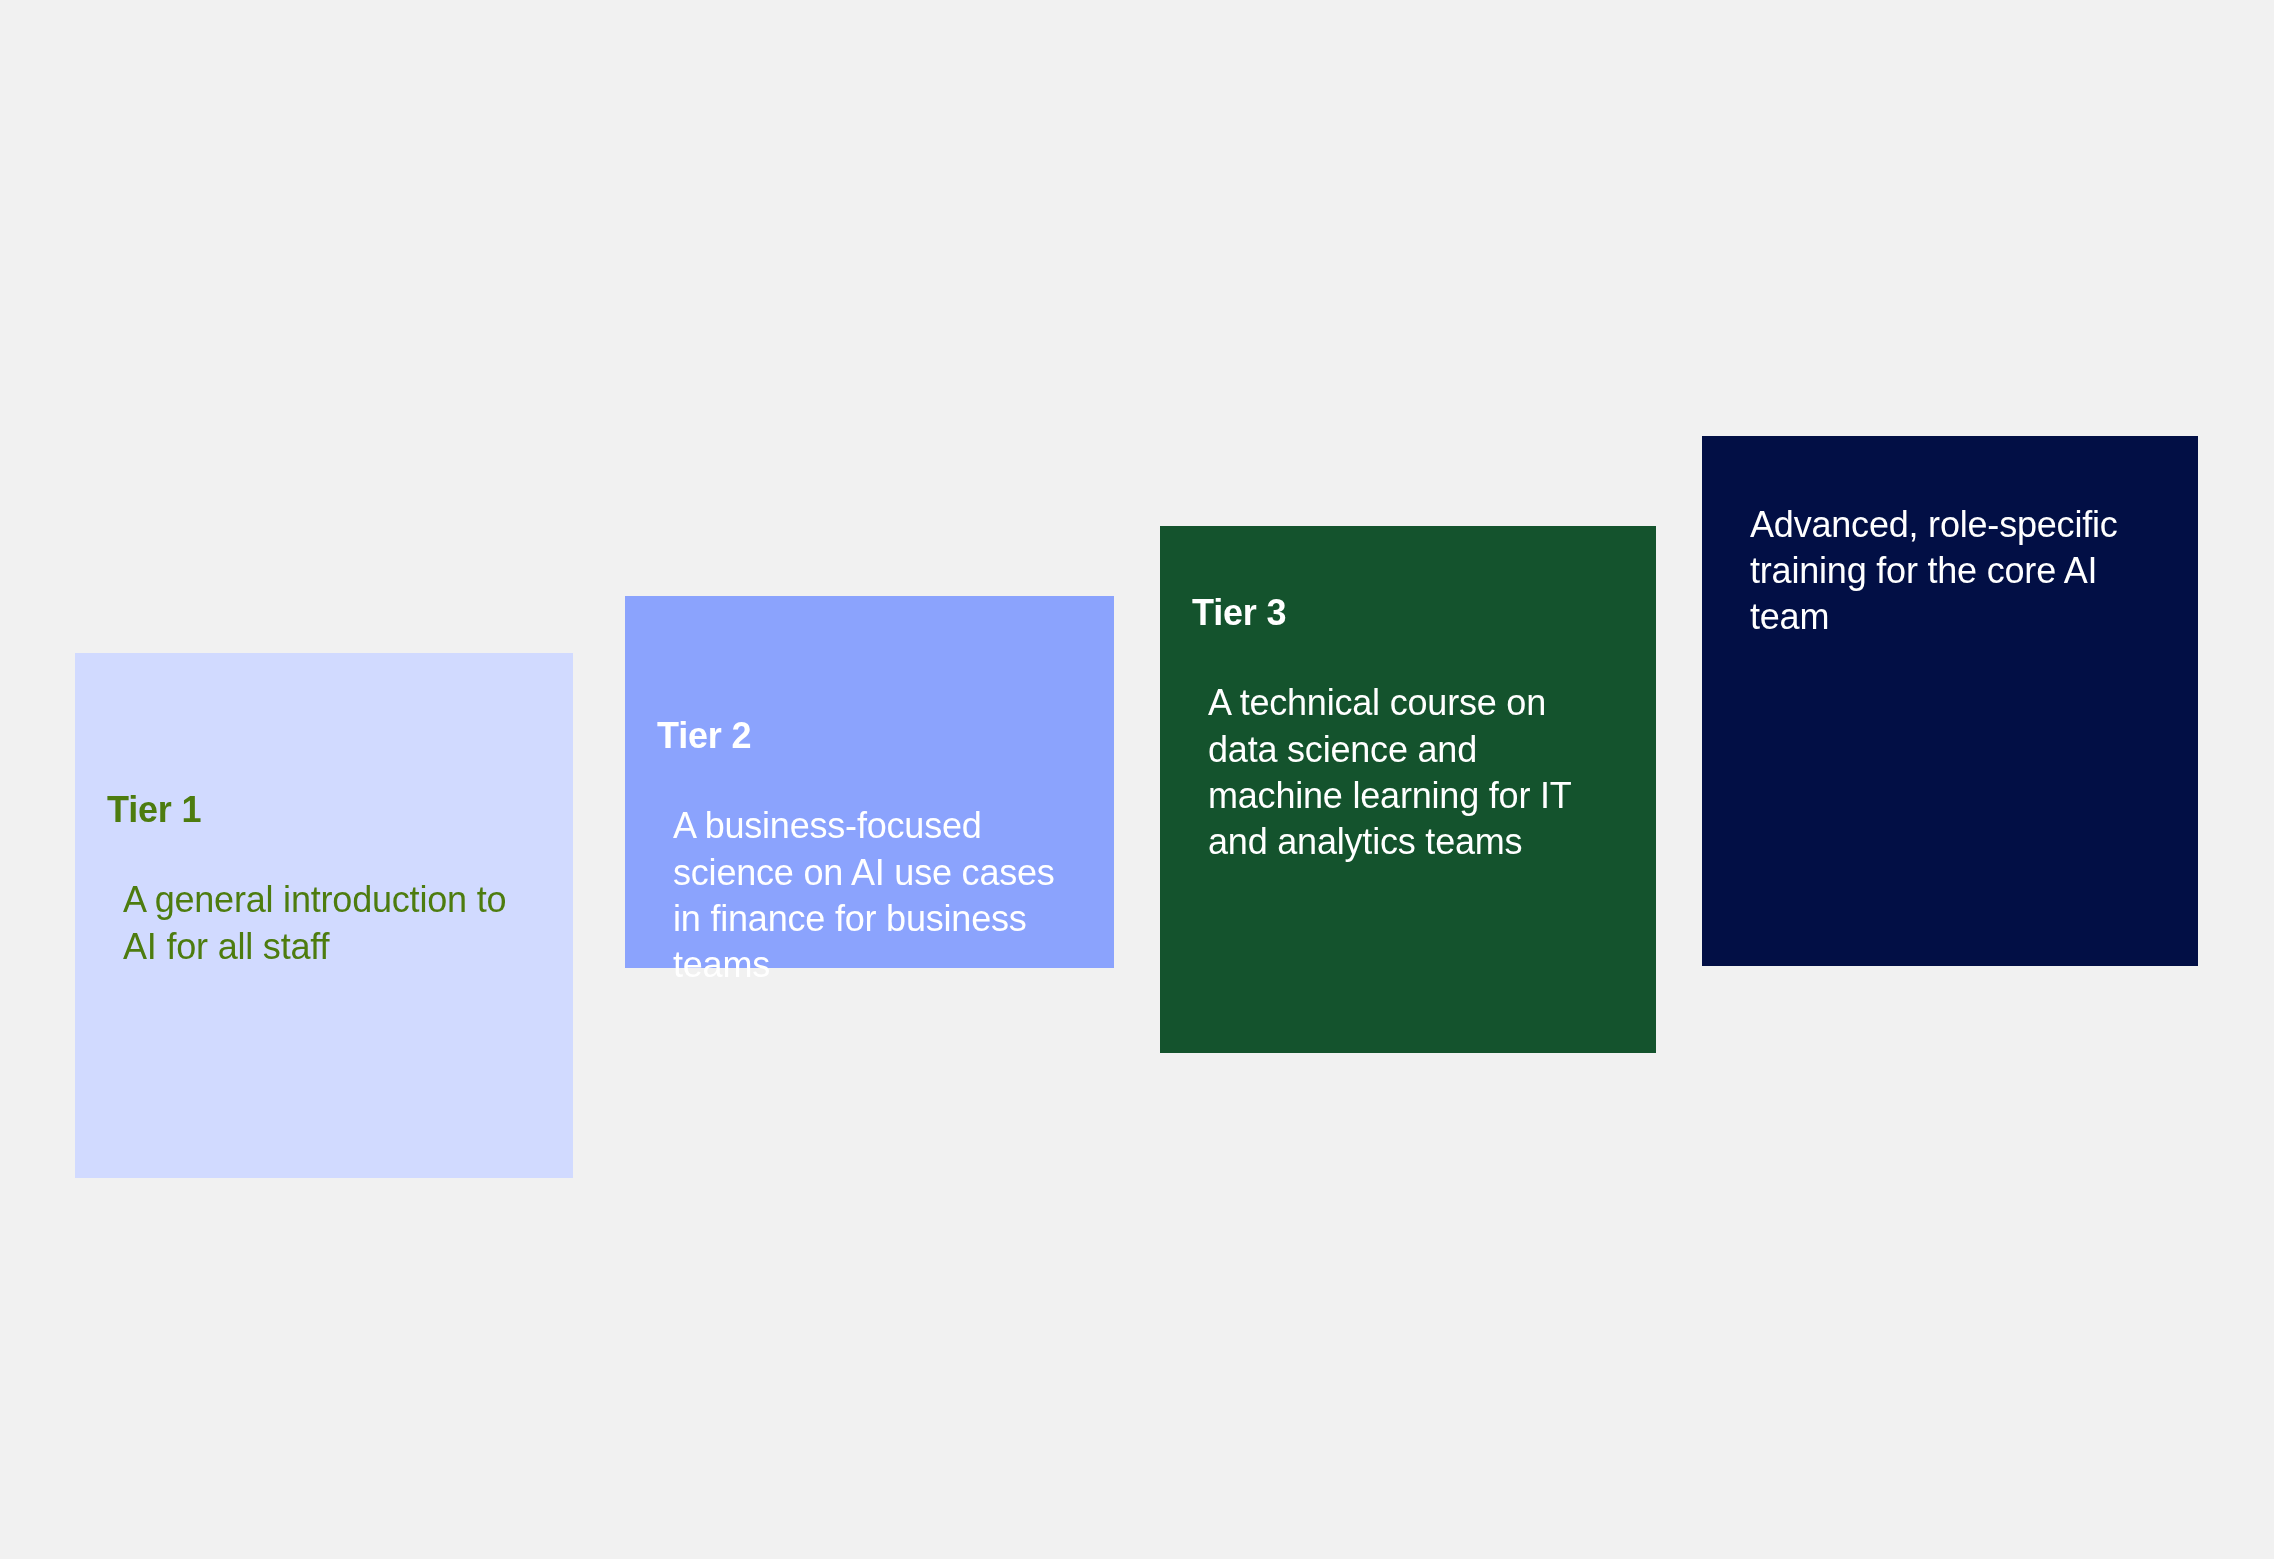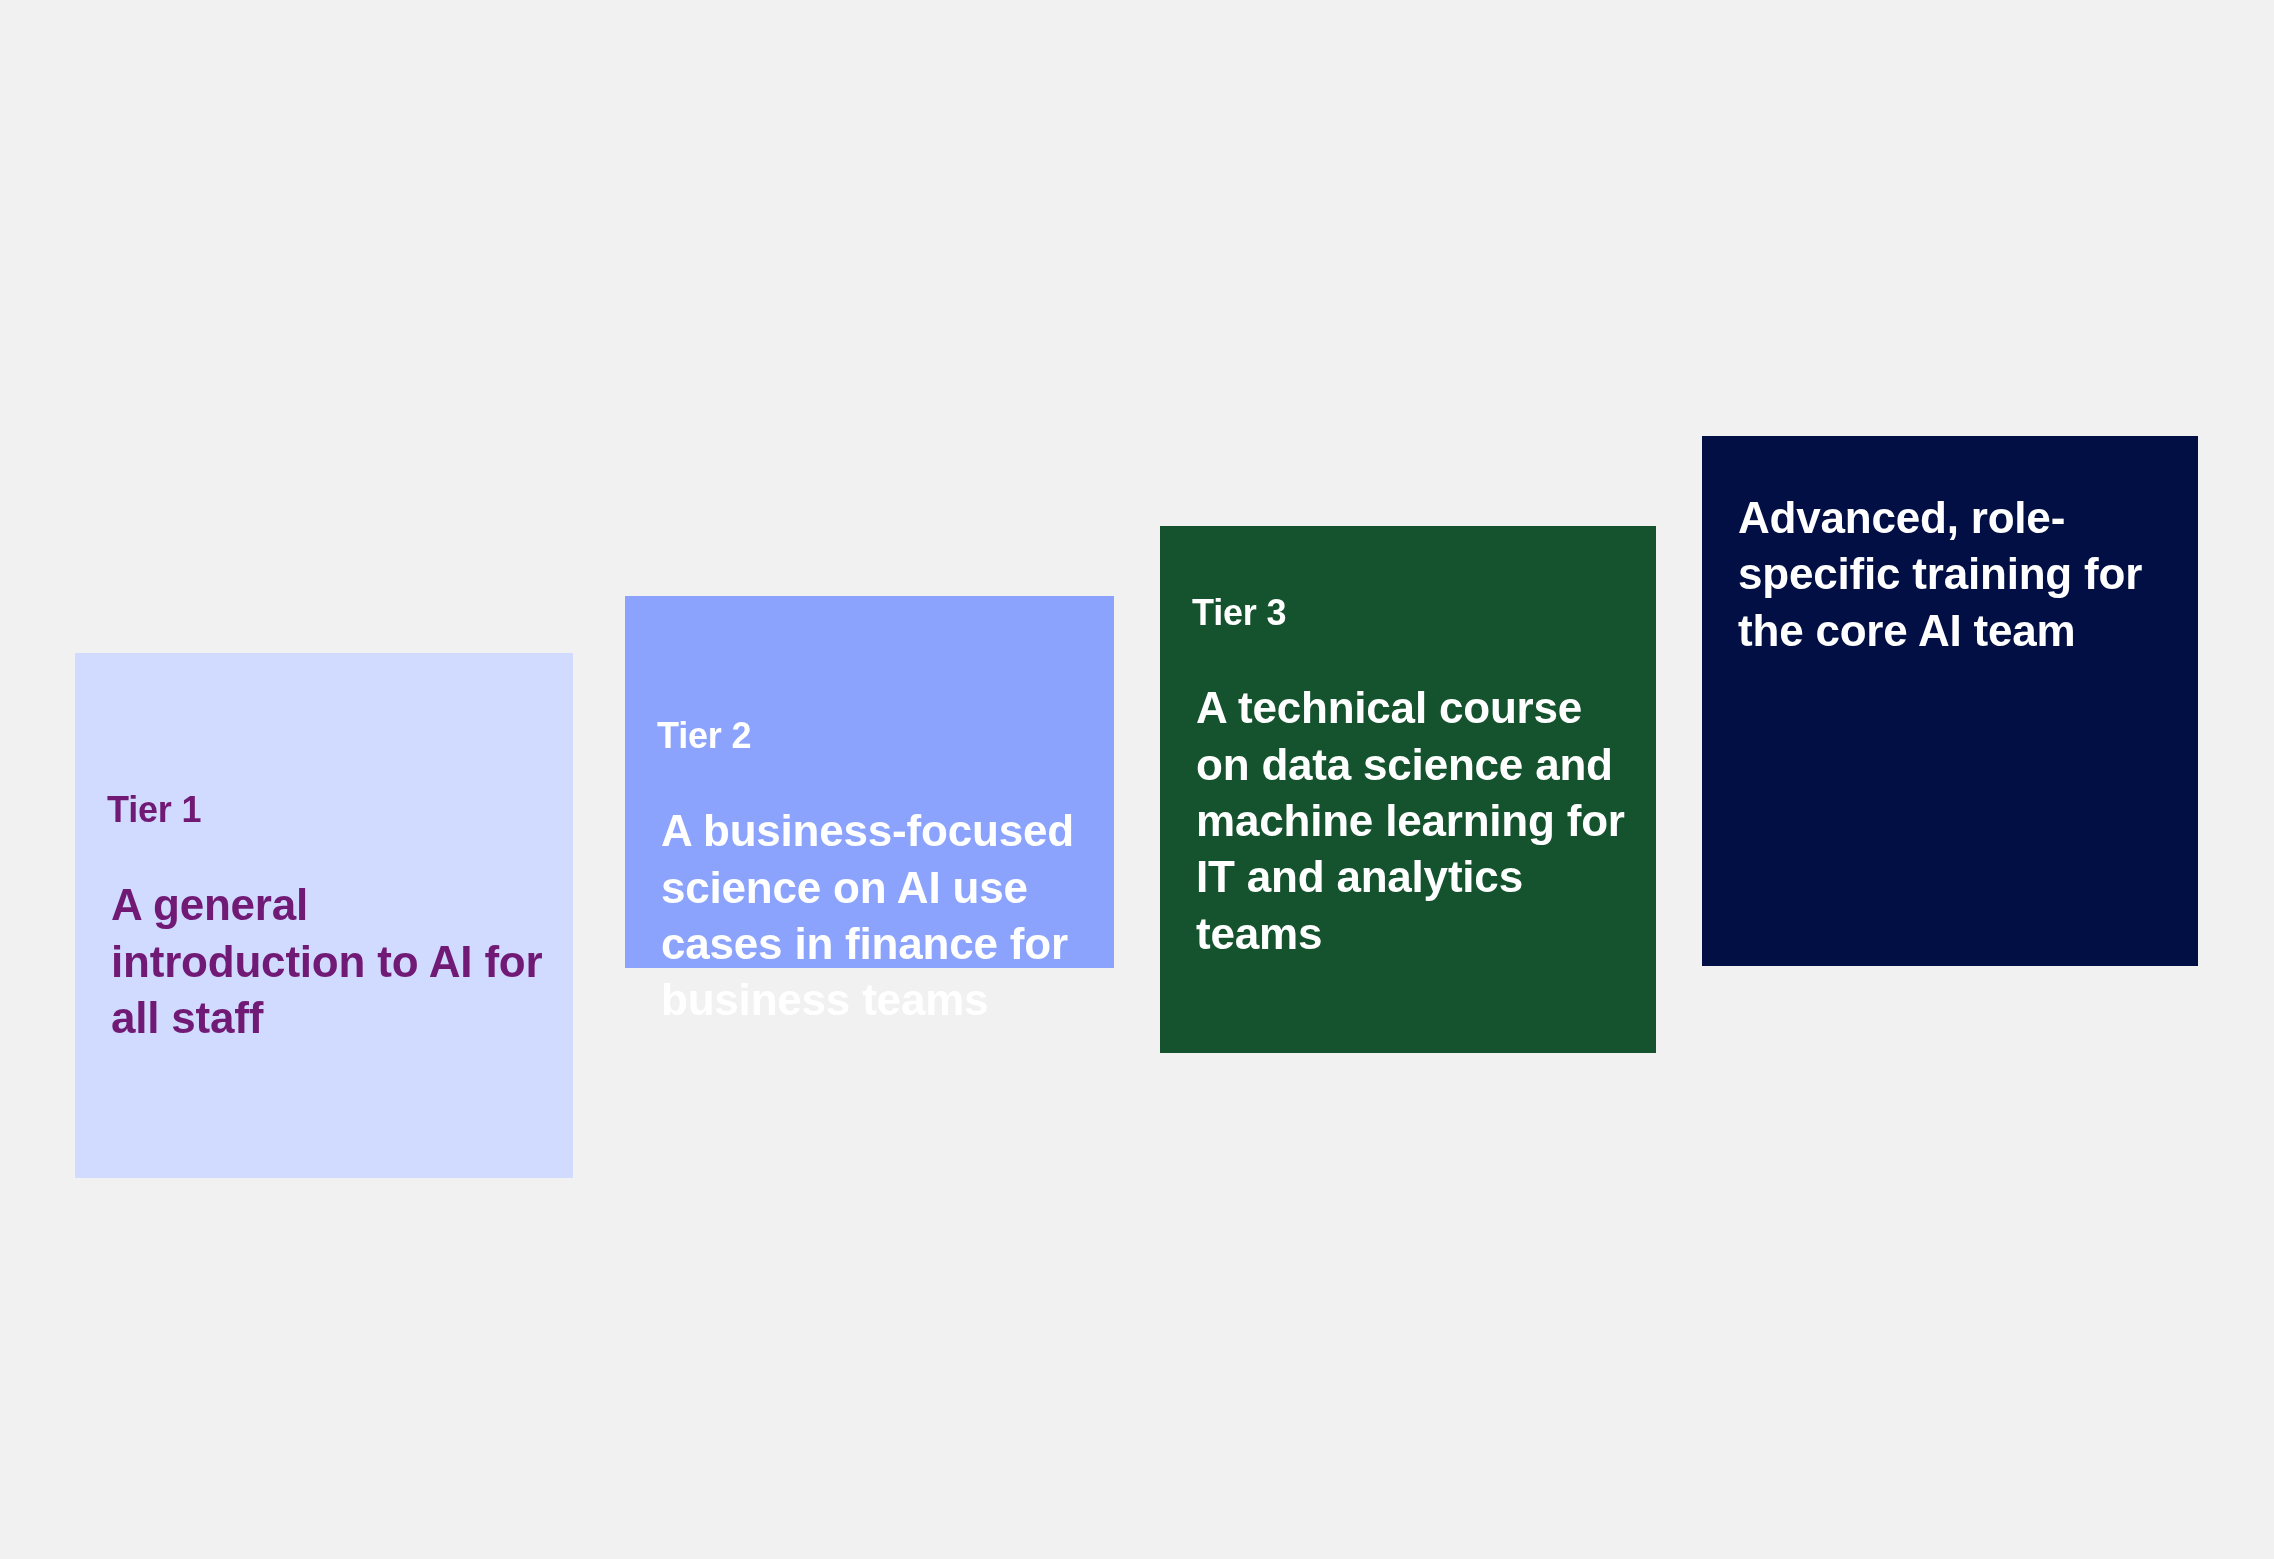--- a/index.html
+++ b/index.html
@@ -31,38 +31,38 @@
   }
   .tier-label {
     font-size: 36px;
     font-weight: bold;
     line-height: 1.18;
     letter-spacing: -0.2px;
     margin: 0 0 46px 0;
     white-space: nowrap;
   }
   .tier-desc {
-    font-size: 44px;
-    font-weight: bold;
+    font-size: 36px;
+    font-weight: normal;
     line-height: 1.28;
     letter-spacing: -0.2px;
-    margin: 4px;
+    margin: 16px;
   }
 
   
   #card-1 {
     left: 75px;
     top: 653px;
     width: 498px;
     height: 525px;
     background: #d1daff;
   }
   #card-1 .tier-inner { top: 136px; }
   #card-1 .tier-label,
-  #card-1 .tier-desc { color: #701a75; }
+  #card-1 .tier-desc { color: #4d7c0f; }
 
   
   #card-2 {
     left: 625px;
     top: 596px;
     width: 489px;
     height: 372px;
     background: #8ba3fd;
   }
   #card-2 .tier-inner { top: 119px; }

